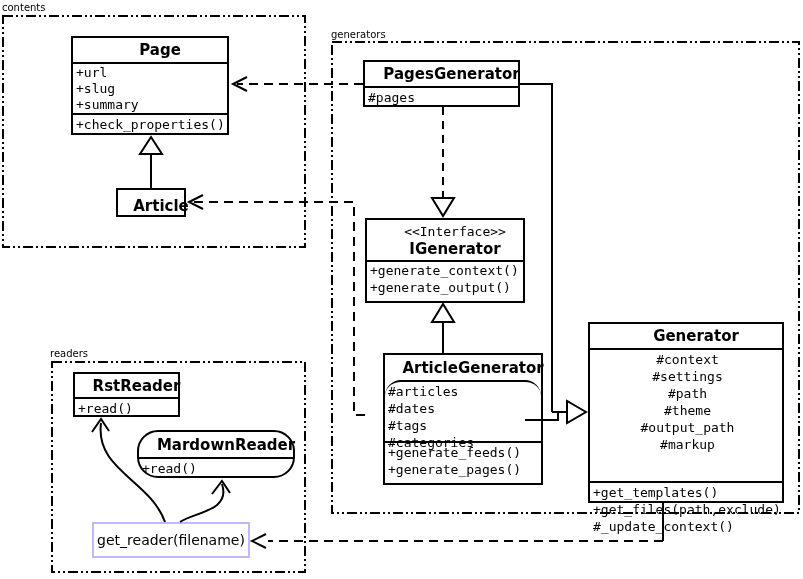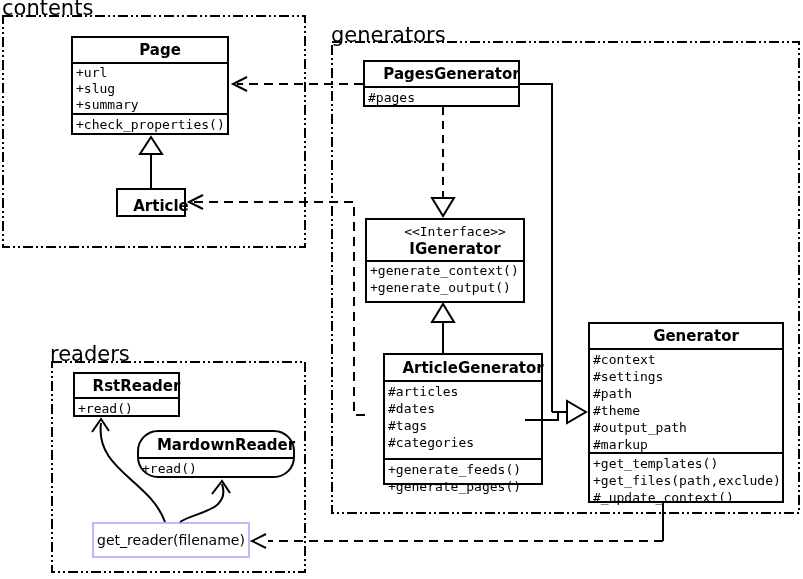--- a/index.html
+++ b/index.html
@@ -1,21 +1,21 @@
 <!DOCTYPE html>
 <html><head>
 <meta charset="utf-8">
 <style>
   html,body{margin:0;padding:0;background:#fff;}
   #stage{
     position:relative;width:803px;height:579px;background:#ffffff;
     font-family:"DejaVu Sans",sans-serif;color:#000;overflow:hidden;
   }
   .pkg-label{
-    position:absolute;font-size:21px;line-height:16px;color:#000;white-space:nowrap;
+    position:absolute;font-size:10px;line-height:16px;color:#000;white-space:nowrap;
   }
   .cls{
     position:absolute;border:2px solid #000;background:#fff;box-sizing:border-box;
     display:flex;flex-direction:column;
   }
   .cls .title{
     font-weight:bold;font-size:15px;text-align:center;white-space:nowrap;
     display:flex;align-items:center;justify-content:center;flex:0 0 auto;padding-left:20px;
   }
   .cls .stereo{
@@ -75,35 +75,35 @@
       <div>IGenerator</div>
     </div>
     <div class="comp" style="flex:1;padding-top:0;">
       <div class="mono">+generate_context()</div>
       <div class="mono">+generate_output()</div>
     </div>
   </div>
 
   <div class="cls" style="left:383px;top:353px;width:160px;height:132px;">
     <div class="title" style="height:25px;">ArticleGenerator</div>
-    <div class="comp" style="height:78px;">
+    <div class="comp" style="height:61px;border-radius:16px;">
       <div class="mono">#articles</div>
       <div class="mono">#dates</div>
       <div class="mono">#tags</div>
       <div class="mono">#categories</div>
     </div>
     <div class="comp" style="flex:1;">
       <div class="mono">+generate_feeds()</div>
       <div class="mono">+generate_pages()</div>
     </div>
   </div>
 
   <div class="cls" style="left:588px;top:322px;width:196px;height:181px;">
     <div class="title" style="height:24px;">Generator</div>
-    <div class="comp" style="height:104px;">
+    <div class="comp" style="height:133px;text-align:center;">
       <div class="mono">#context</div>
       <div class="mono">#settings</div>
       <div class="mono">#path</div>
       <div class="mono">#theme</div>
       <div class="mono">#output_path</div>
       <div class="mono">#markup</div>
     </div>
     <div class="comp" style="flex:1;">
       <div class="mono">+get_templates()</div>
       <div class="mono">+get_files(path,exclude)</div>

